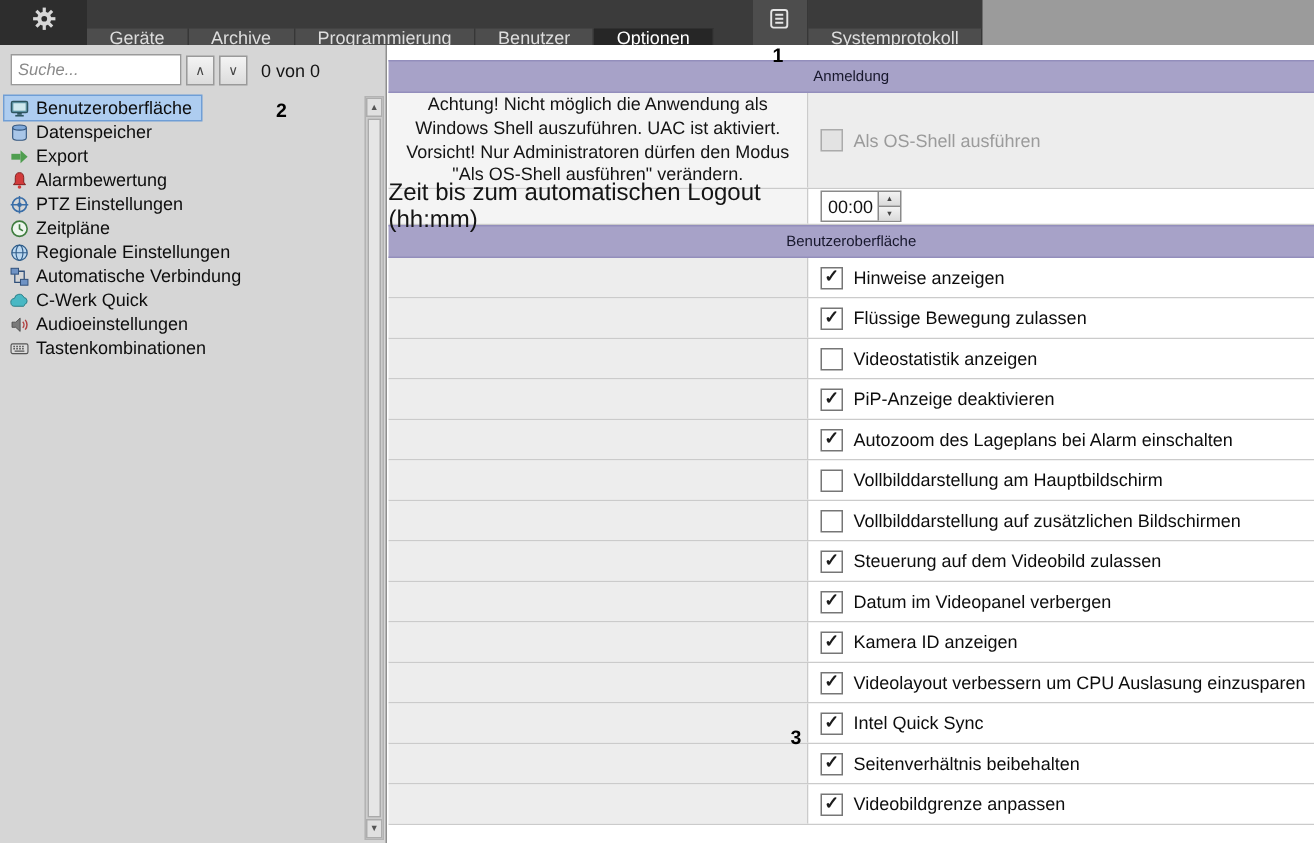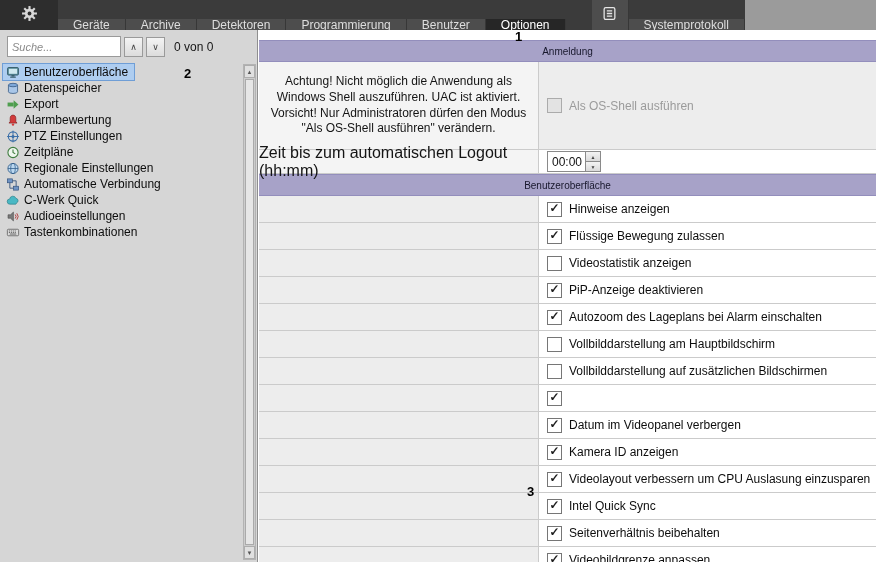--- a/index.html
+++ b/index.html
@@ -46,21 +46,21 @@
 
   
   .main{position:absolute;top:30px;left:259px;right:0;bottom:0;background:#fff;}
   .main-inner{position:absolute;top:10px;left:0;right:0;}
   .section-header{height:22px;background:#a7a2c8;display:flex;align-items:center;justify-content:center;
                   font-size:10px;color:#17172c;border-top:1px solid #938ebc;border-bottom:1px solid #938ebc;box-sizing:border-box;}
   .grid-row{display:flex;border-bottom:1px solid #cbcbcb;box-sizing:border-box;}
   .cell-left{width:280px;flex:0 0 280px;border-right:1px solid #cbcbcb;box-sizing:border-box;
              display:flex;align-items:center;justify-content:center;}
   .cell-right{flex:1;display:flex;align-items:center;padding-left:8px;gap:7px;box-sizing:border-box;}
-  .warning-row{height:88px;}
+  .warning-row{height:64px;}
   .warning-row .cell-left{background:#f4f4f4;}
   .warning-row .cell-right{background:#ededed;}
   .warning-text{font-size:12px;line-height:1.3;text-align:center;color:#141414;padding:0 10px;}
   .logout-row{height:24px;}
   .logout-row .cell-left{background:#f4f4f4;}
   .logout-row .cell-right{background:#ffffff;}
   .logout-label{font-size:16px;color:#141414;}
   .opt-row{height:27px;}
   .opt-row .cell-left{background:#ededed;}
   .opt-row .cell-right{background:#ffffff;}
@@ -101,21 +101,20 @@
             <rect x="7" y="1" width="2" height="14" transform="rotate(-45 8 8)"></rect>
             <circle cx="8" cy="8" r="4.4"></circle>
           </g>
           <circle cx="8" cy="8" r="1.8" fill="#2d2d2d"></circle>
         </svg>
       </span>
     </div>
     <div class="tabs" id="tabs">
         <div class="tab">Geräte</div>
         <div class="tab">Archive</div>
-        <div class="tab">Detektoren</div>
         <div class="tab">Programmierung</div>
         <div class="tab">Benutzer</div>
         <div class="tab selected">Optionen</div>
       </div>
     <div class="topbar-gap"></div>
     <div class="log-icon-btn">
       <span>
         <svg viewBox="0 0 14 14">
           <rect x="2" y="1.5" width="10" height="11" rx="1.5" fill="none" stroke="#e6e6e6" stroke-width="1.2"></rect>
           <path d="M4.5 4.5 h5 M4.5 7 h5 M4.5 9.5 h5" stroke="#e6e6e6" stroke-width="1.2"></path>
@@ -323,20 +322,21 @@
             <div class="cell-left"></div>
             <div class="cell-right">
               <span class="checkbox"></span>
               <span class="opt-label">Vollbilddarstellung auf zusätzlichen Bildschirmen</span>
             </div>
           </div>
           <div class="grid-row opt-row">
             <div class="cell-left"></div>
             <div class="cell-right">
               <span class="checkbox checked"></span>
+              <span class="opt-label">Steuerung auf dem Videobild zulassen</span>
             </div>
           </div>
           <div class="grid-row opt-row">
             <div class="cell-left"></div>
             <div class="cell-right">
               <span class="checkbox checked"></span>
               <span class="opt-label">Datum im Videopanel verbergen</span>
             </div>
           </div>
           <div class="grid-row opt-row">

